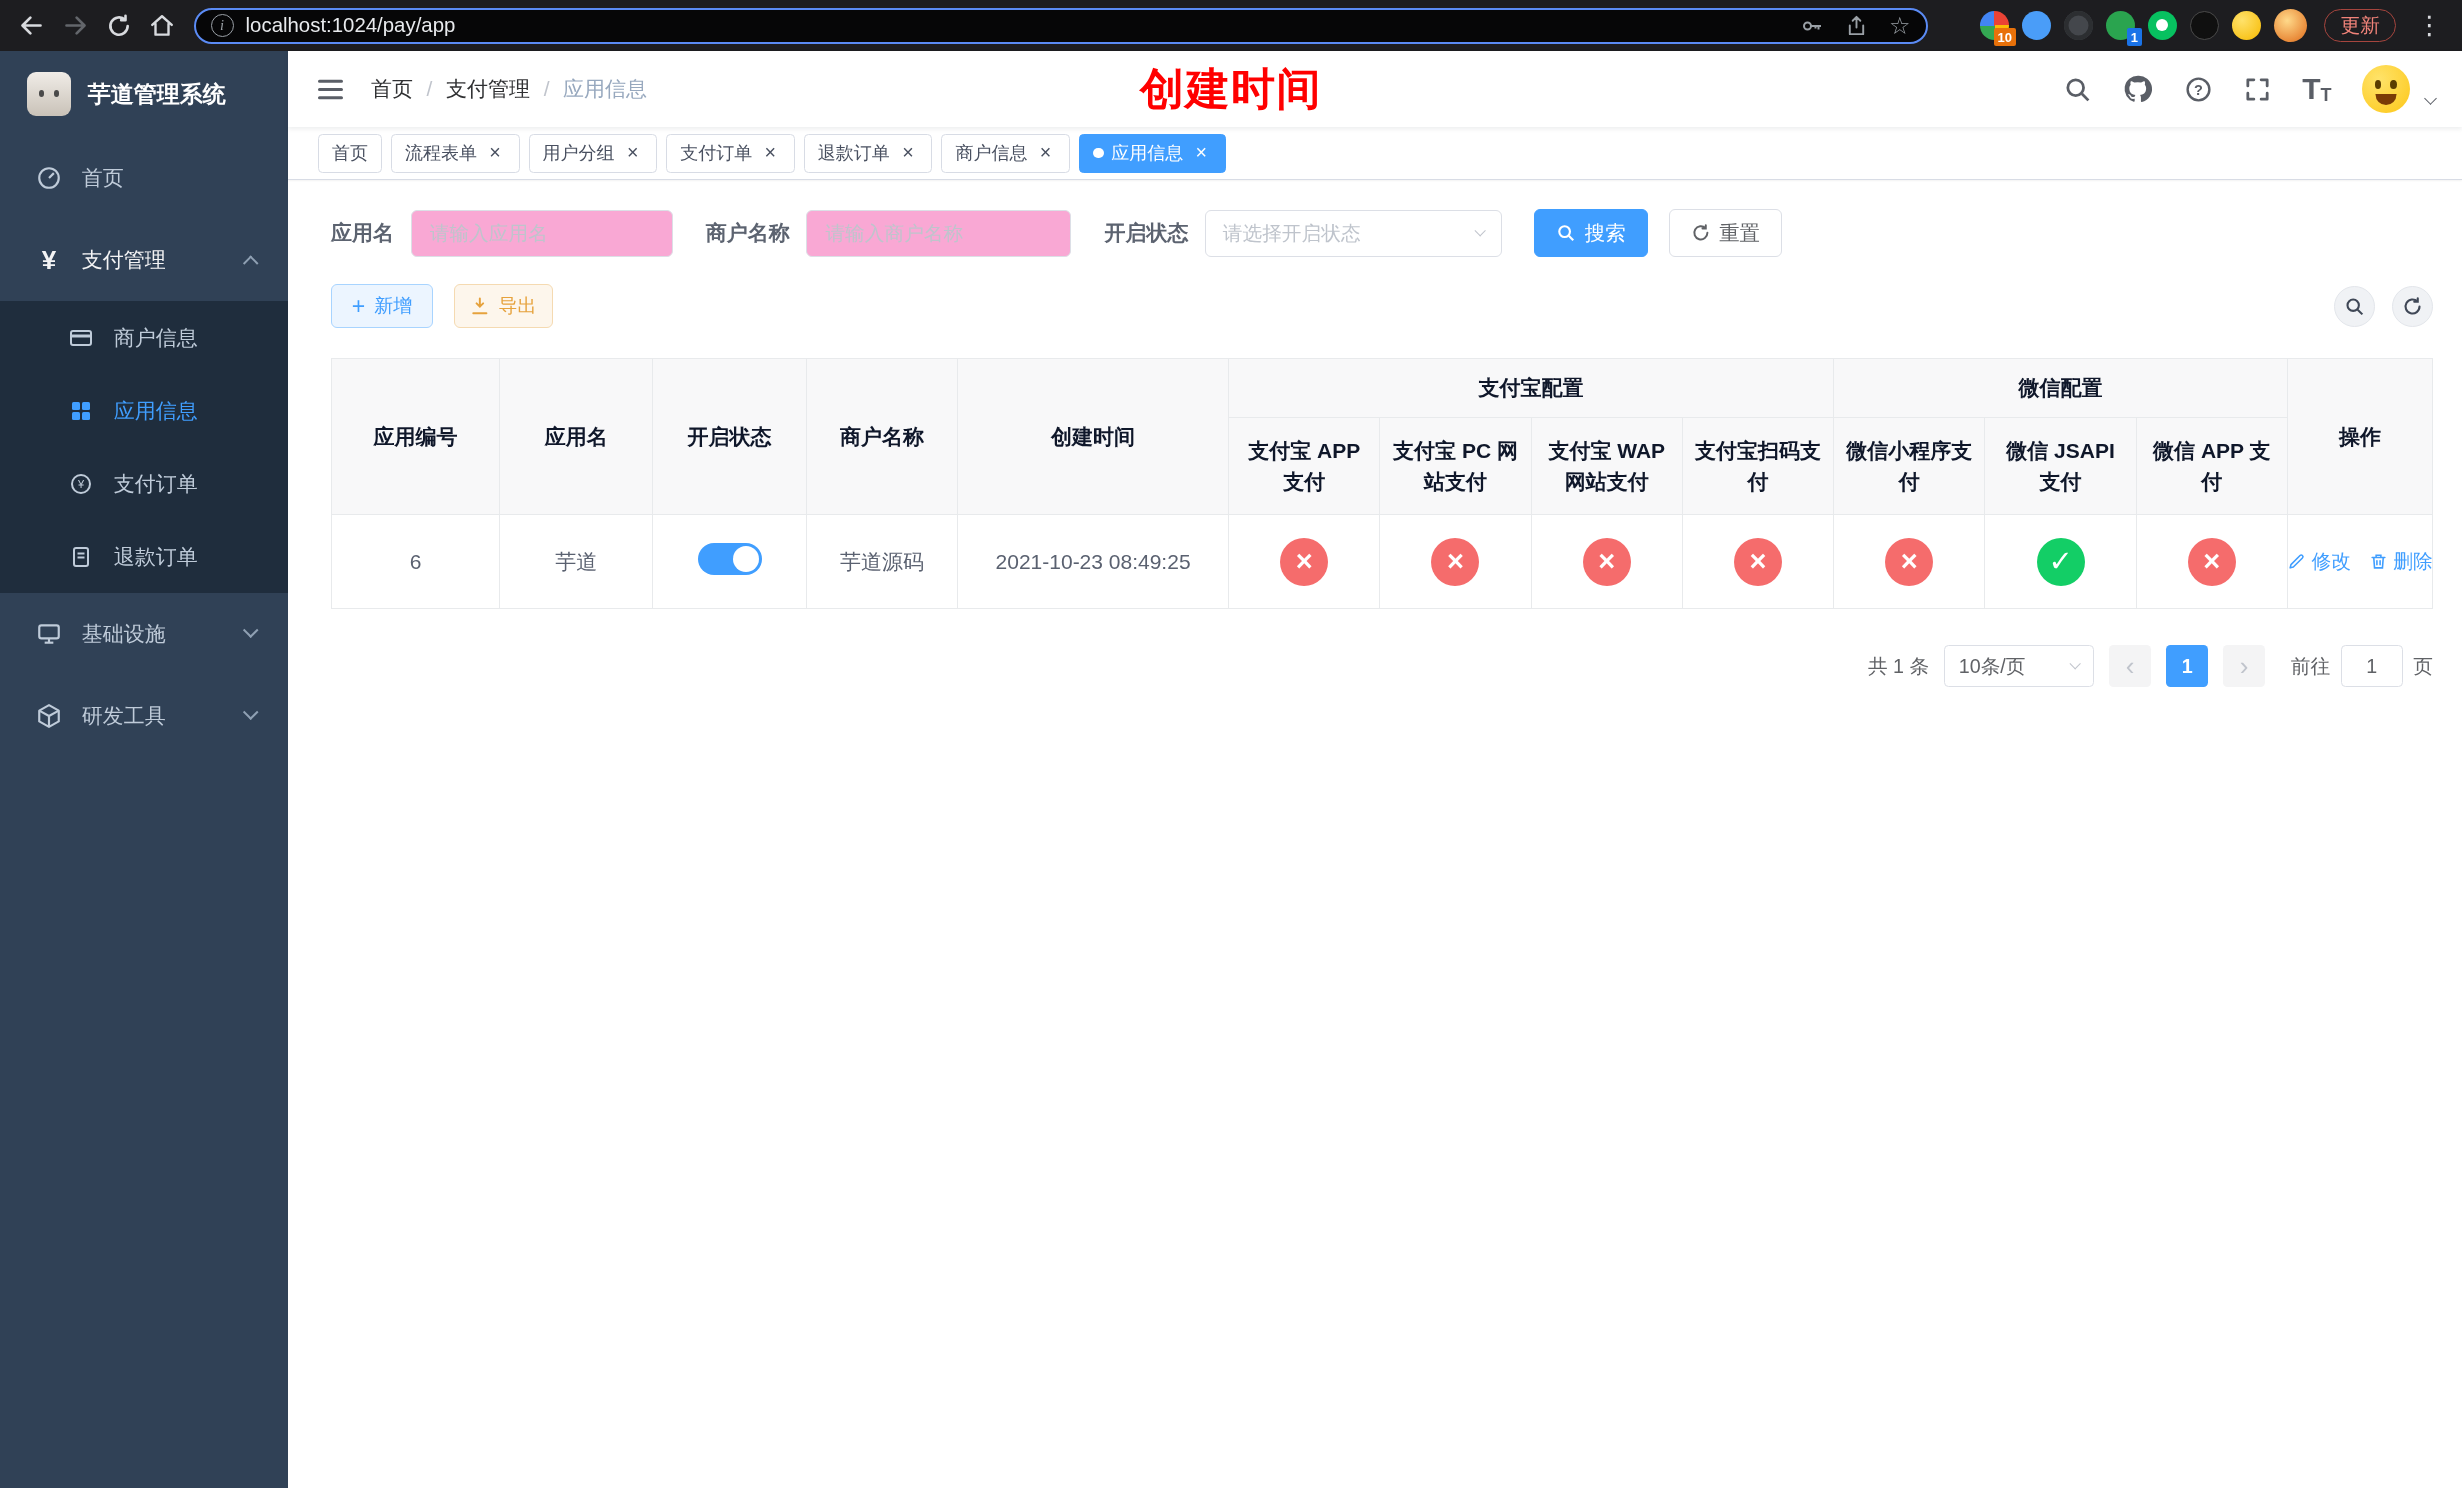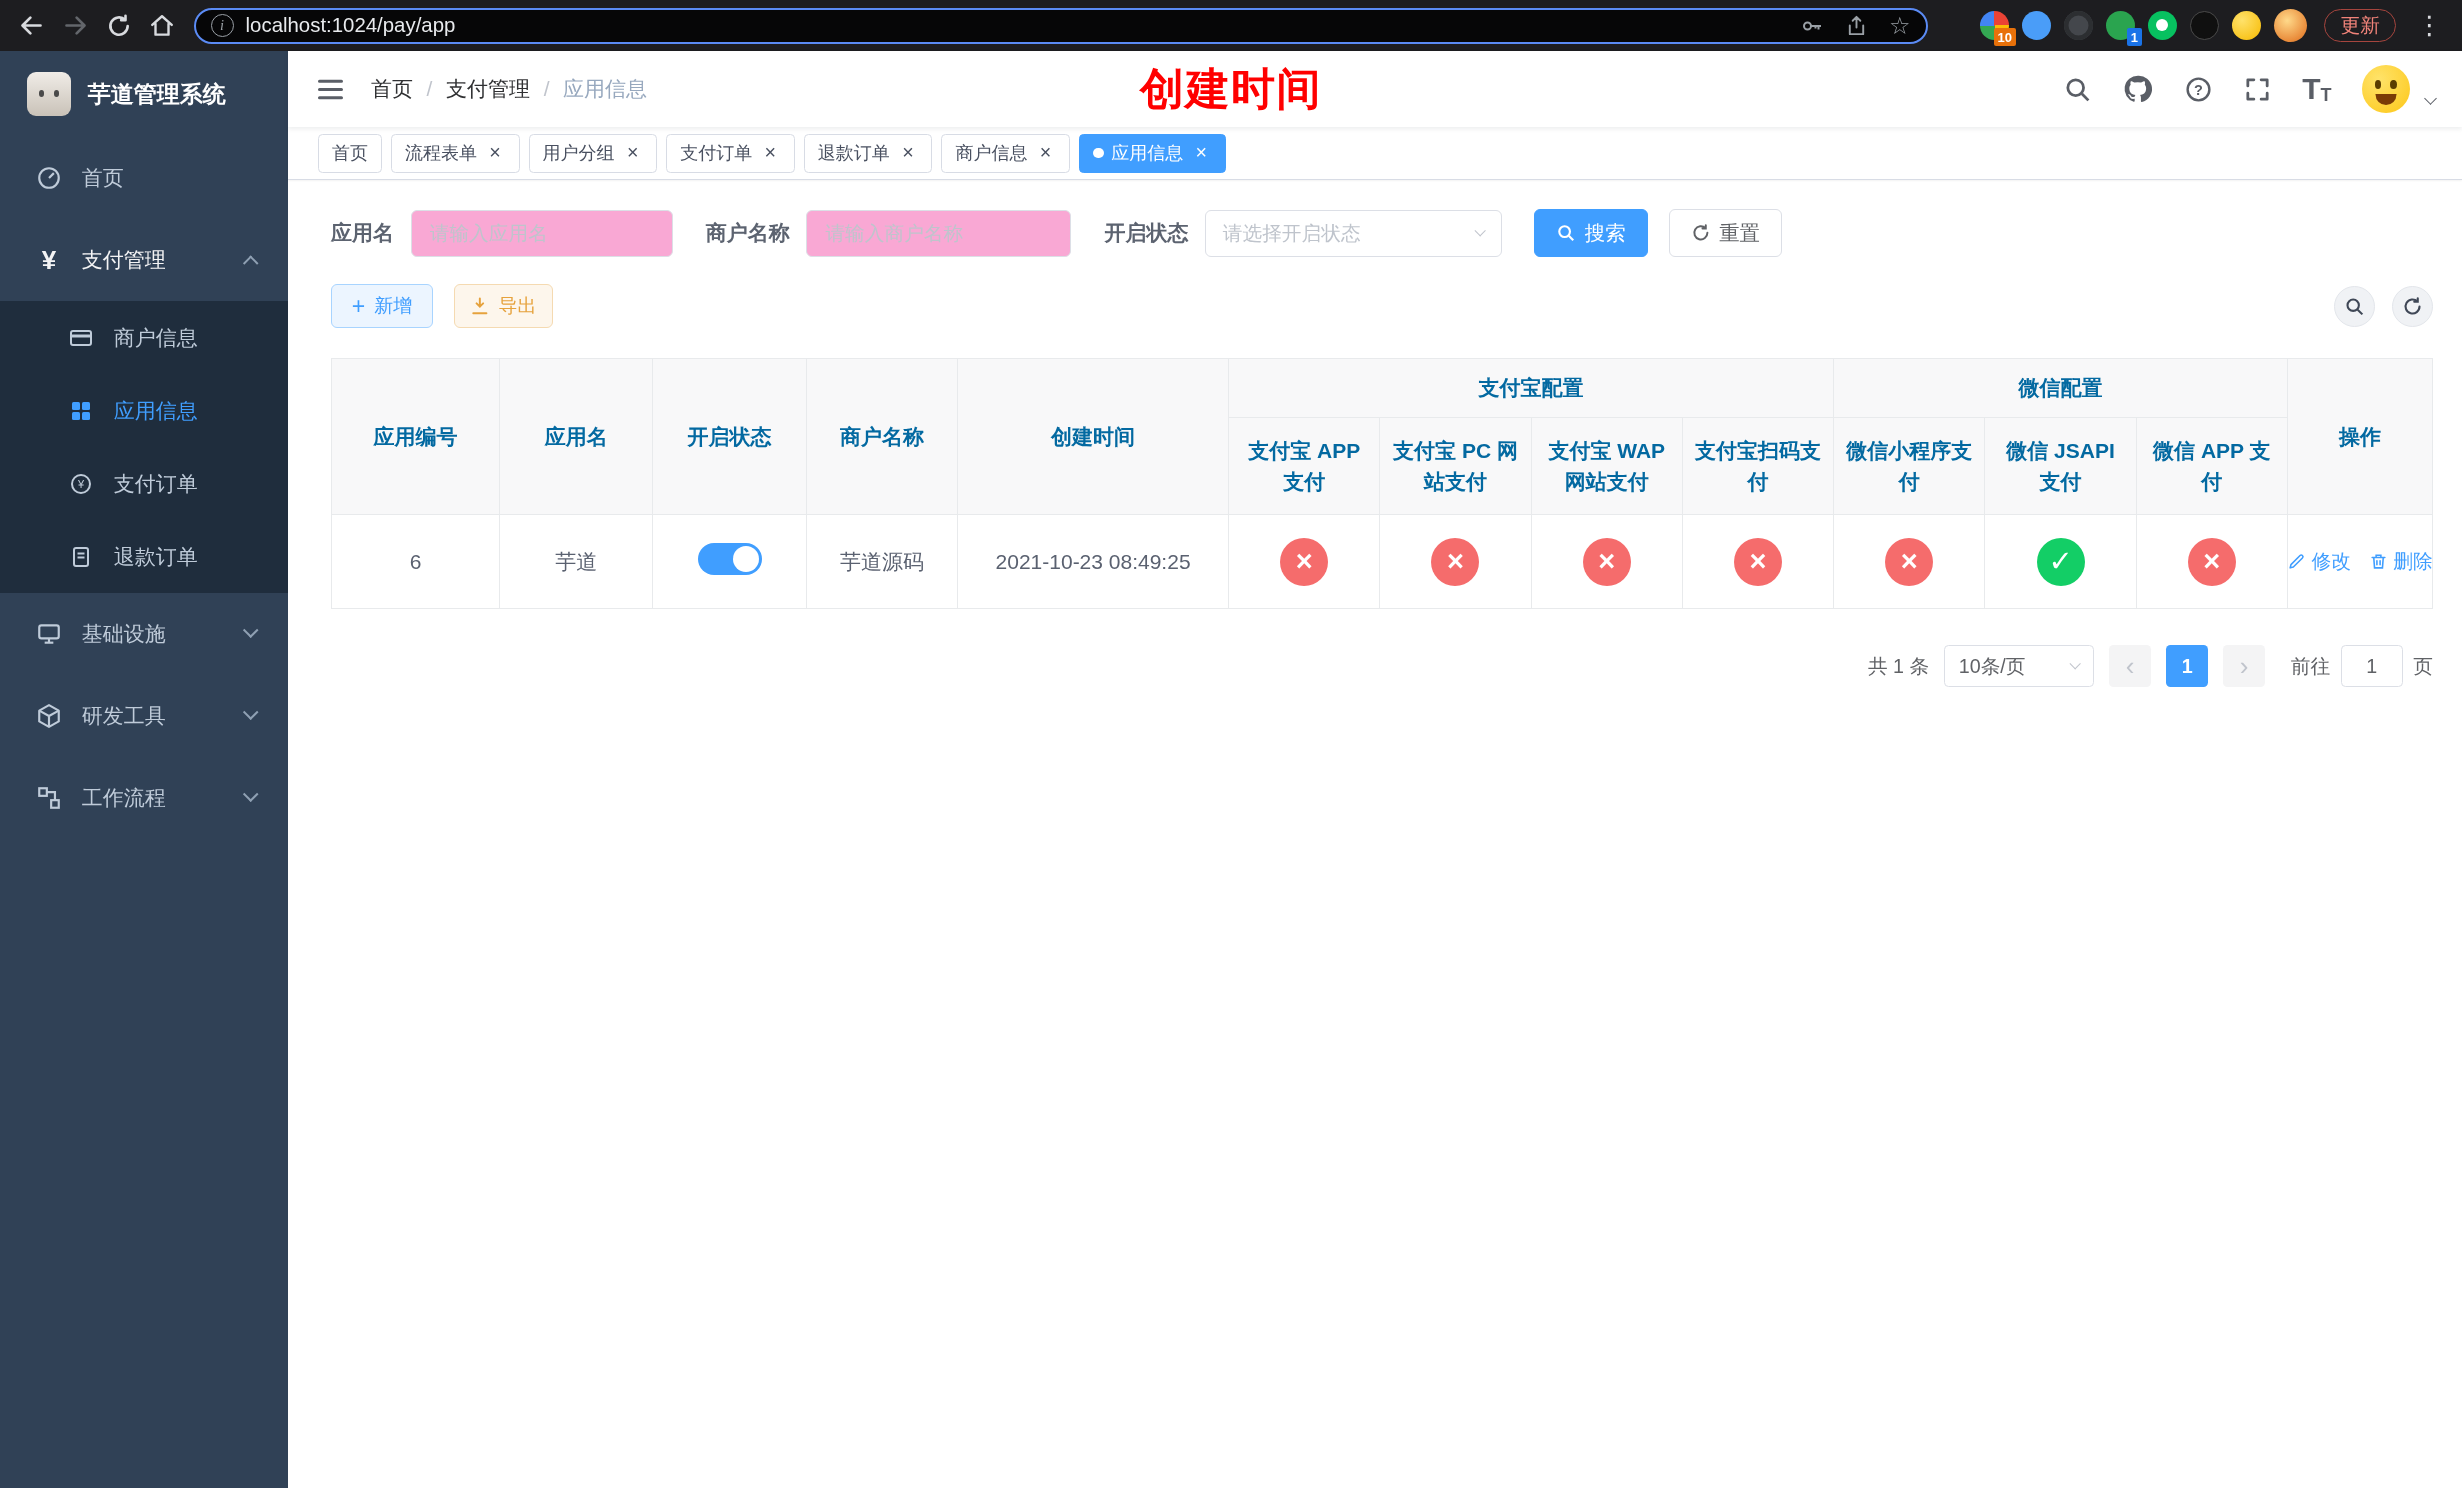--- a/index.html
+++ b/index.html
@@ -99,21 +99,21 @@
   .btn-default { background:#fff; border-color:#dcdfe6; color:#606266; height:48px; padding:0 21px; }
   .toolbar-row { display:flex; align-items:center; margin-top:27px; gap:21px; }
   .btn-plain-primary { background:#ecf5ff; border-color:#a8d4ff; color:#409eff; height:44px; padding:0 19.7px; font-size:19px; }
   .btn-plain-warning { background:#fdf6ec; border-color:#f5dab1; color:#e6a23c; height:44px; padding:0 15px; font-size:19px; }
   .plus-glyph { font-size:23px; line-height:1; font-weight:400; }
   .toolbar-right { margin-left:auto; display:flex; gap:16.7px; }
   .circle-btn { width:41px; height:41px; border-radius:50%; background:#f0f2f5; border:0.8px solid #e3e6eb; display:flex; align-items:center; justify-content:center; color:#3f4756; cursor:pointer; }
 
   
   .data-table { width:100%; border-collapse:collapse; margin-top:30px; table-layout:fixed; }
-  .data-table th { background:#f8f8f9; border:0.8px solid #e8eaec; font-size:21px; font-weight:700; color:#0369a1; padding:7.6px 9px; text-align:center; line-height:1.5; }
+  .data-table th { background:#f8f8f9; border:0.8px solid #e8eaec; font-size:21px; font-weight:700; color:#0f172a; padding:7.6px 9px; text-align:center; line-height:1.5; }
   .data-table thead tr:first-child th { height:59px; }
   .data-table thead tr:nth-child(2) th { height:97px; }
   .data-table td { border:0.8px solid #e8eaec; font-size:21px; color:#5a6170; text-align:center; height:94px; padding:6px; }
   .cfg { width:48px; height:48px; border-radius:50%; display:inline-flex; align-items:center; justify-content:center; color:#fff; font-size:29px; font-weight:700; line-height:1; }
   .cfg-no { background:#f56c6c; }
   .cfg-yes { background:#13ce66; }
   .switch { width:64px; height:32px; border-radius:16px; position:relative; display:inline-block; cursor:pointer; }
   .switch.on { background:#409eff; }
   .switch .knob { position:absolute; top:3px; width:26px; height:26px; border-radius:50%; background:#fff; }
   .switch.on .knob { right:3px; }
@@ -274,31 +274,20 @@
       <span class="mi-icon">
         <svg viewBox="0 0 24 24" width="26" height="26" fill="none" stroke="currentColor" stroke-width="2" stroke-linejoin="round">
             <path d="M12 2l9 5v10l-9 5-9-5V7z"></path>
             <path d="M3 7l9 5 9-5M12 12v10"></path>
           </svg>
       </span>
       <span>研发工具</span>
       <span class="chev down"></span>
     </div>
 
-    <div class="menu-item">
-      <span class="mi-icon">
-        <svg viewBox="0 0 24 24" width="26" height="26" fill="none" stroke="currentColor" stroke-width="2">
-            <rect x="3" y="3" width="7" height="7"></rect>
-            <rect x="14" y="14" width="7" height="7"></rect>
-            <path d="M10 6.5h7.5V14"></path>
-          </svg>
-      </span>
-      <span>工作流程</span>
-      <span class="chev down"></span>
-    </div>
   </aside>
 
   <div class="main">
 
     <header class="navbar">
       <span class="hamburger">
         <svg viewBox="0 0 24 24" width="33" height="33" fill="none" stroke="currentColor" stroke-width="2.2" stroke-linecap="round">
             <path d="M4 6h16M4 12h16M4 18h16"></path>
           </svg>
       </span>

